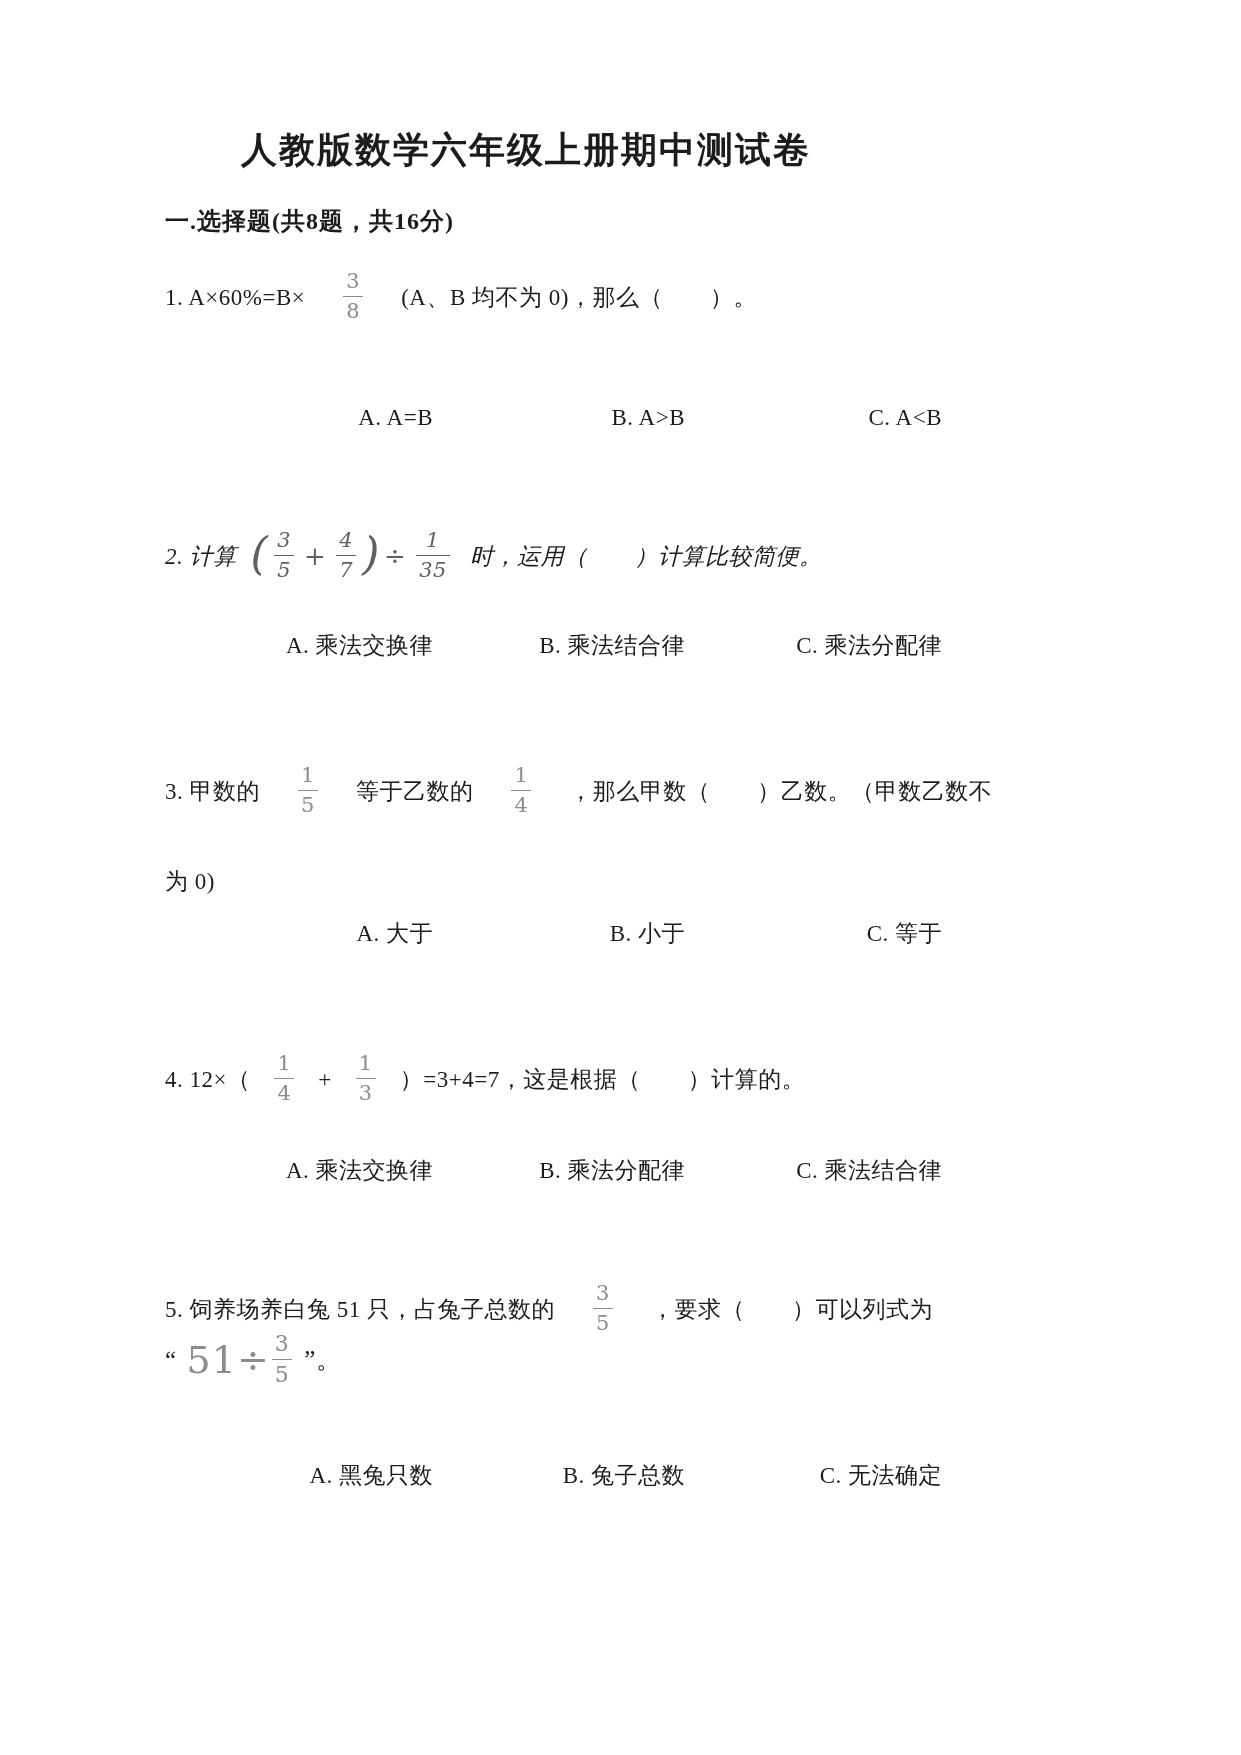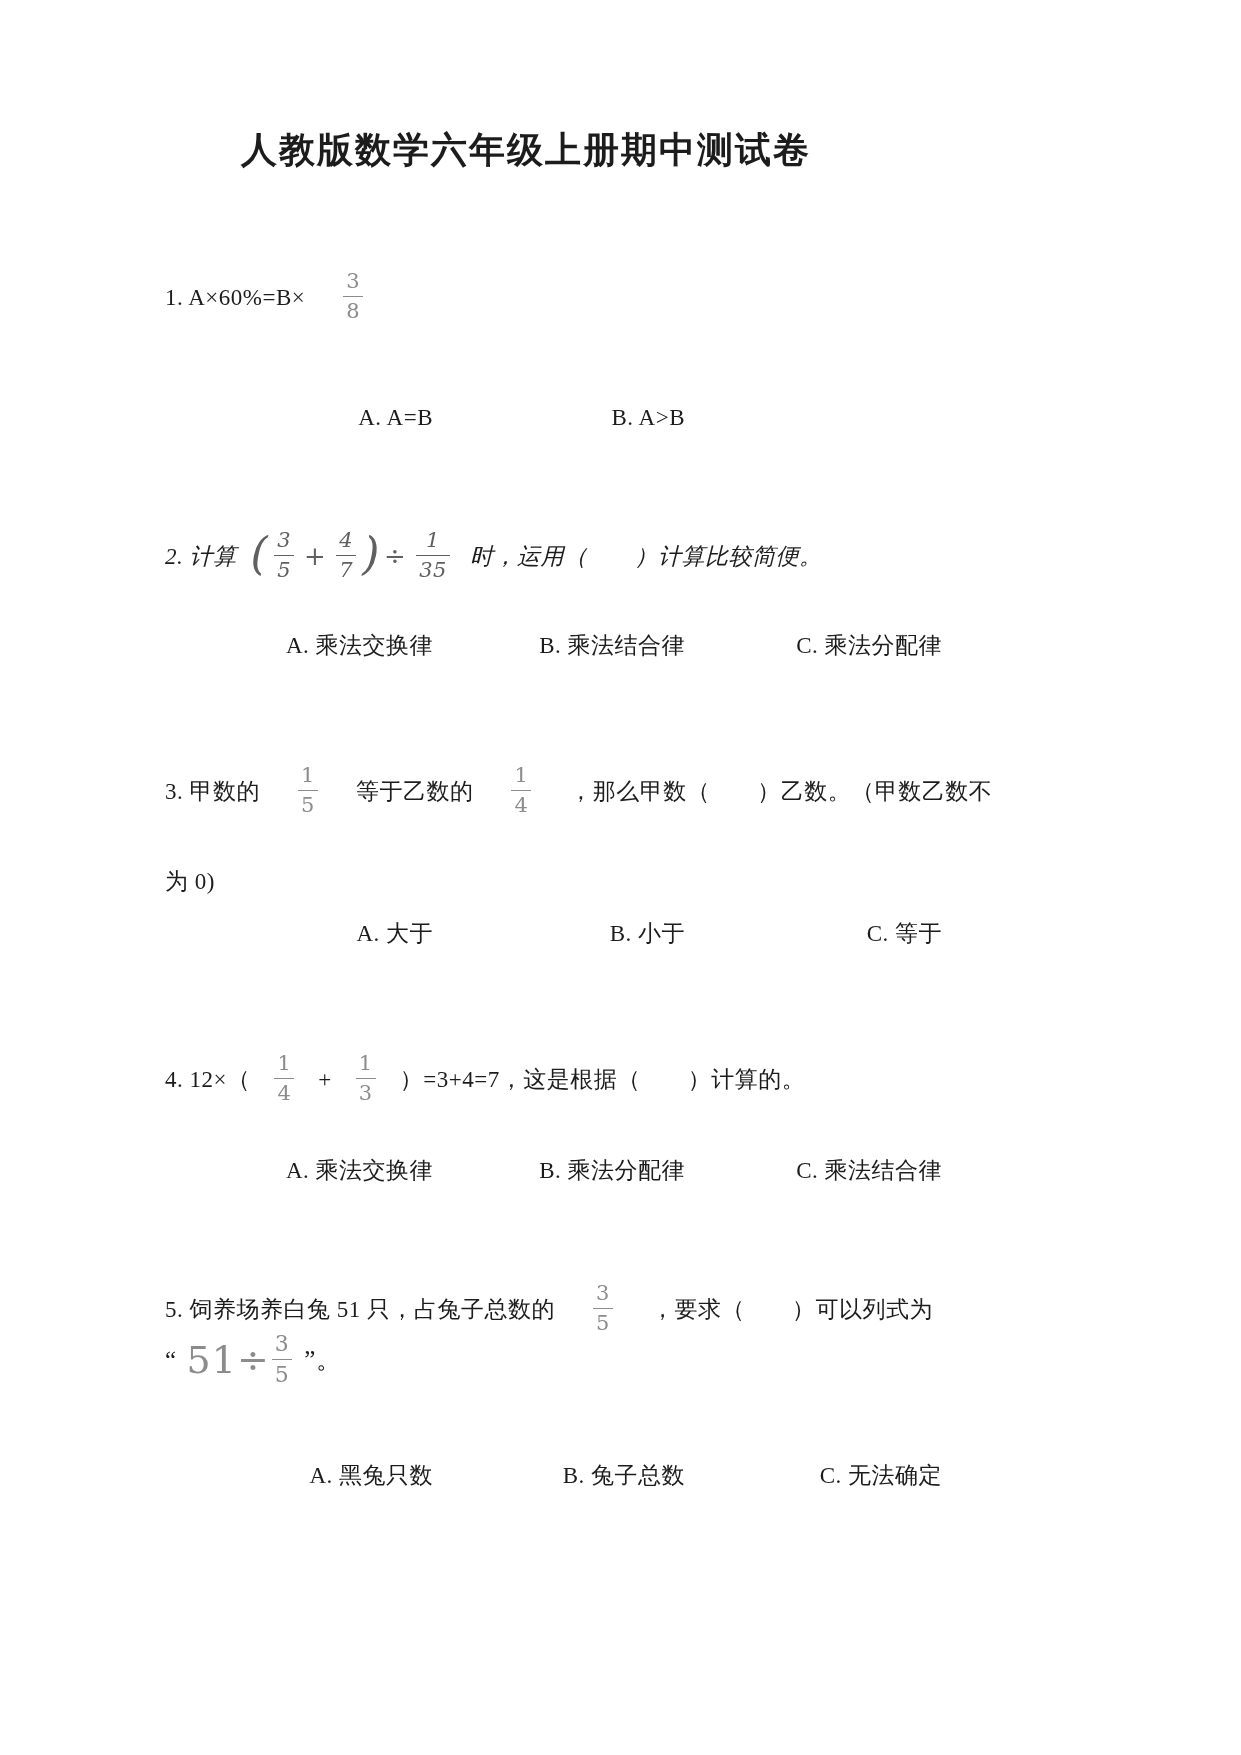--- a/index.html
+++ b/index.html
@@ -63,27 +63,29 @@
   .bigmath .frac{margin:0 2px;font-size:22px;color:var(--math_gray);}
   .quote{font-size:25px;}
 </style>
 </head>
 <body>
 
 <div class="page">
 
   <h1 class="abs title">人教版数学六年级上册期中测试卷</h1>
 
+  <div class="abs sec">一.选择题(共8题，共16分)</div>
 
   <div class="abs qline q1t">
-    <span>1. A×60%=B×</span><span class="frac"><span class="num">3</span><span class="den">8</span></span>
+    <span>1. A×60%=B×</span><span class="frac"><span class="num">3</span><span class="den">8</span></span><span>(A、B 均不为 0)，那么（　　）。</span>
   </div>
   <div class="abs opts q1o">
     <span>A. A=B</span>
     <span>B. A&gt;B</span>
+    <span>C. A&lt;B</span>
   </div>
 
   <div class="abs qline q2t">
     <span>2. 计算</span><span class="expr"><span class="paren">(</span><span class="frac"><span class="num">3</span><span class="den">5</span></span><span class="op">+</span><span class="frac"><span class="num">4</span><span class="den">7</span></span><span class="paren">)</span><span class="op">÷</span><span class="frac"><span class="num">1</span><span class="den">35</span></span></span><span>时，运用（　　）计算比较简便。</span>
   </div>
   <div class="abs opts q2o">
     <span>A. 乘法交换律</span>
     <span>B. 乘法结合律</span>
     <span>C. 乘法分配律</span>
   </div>

